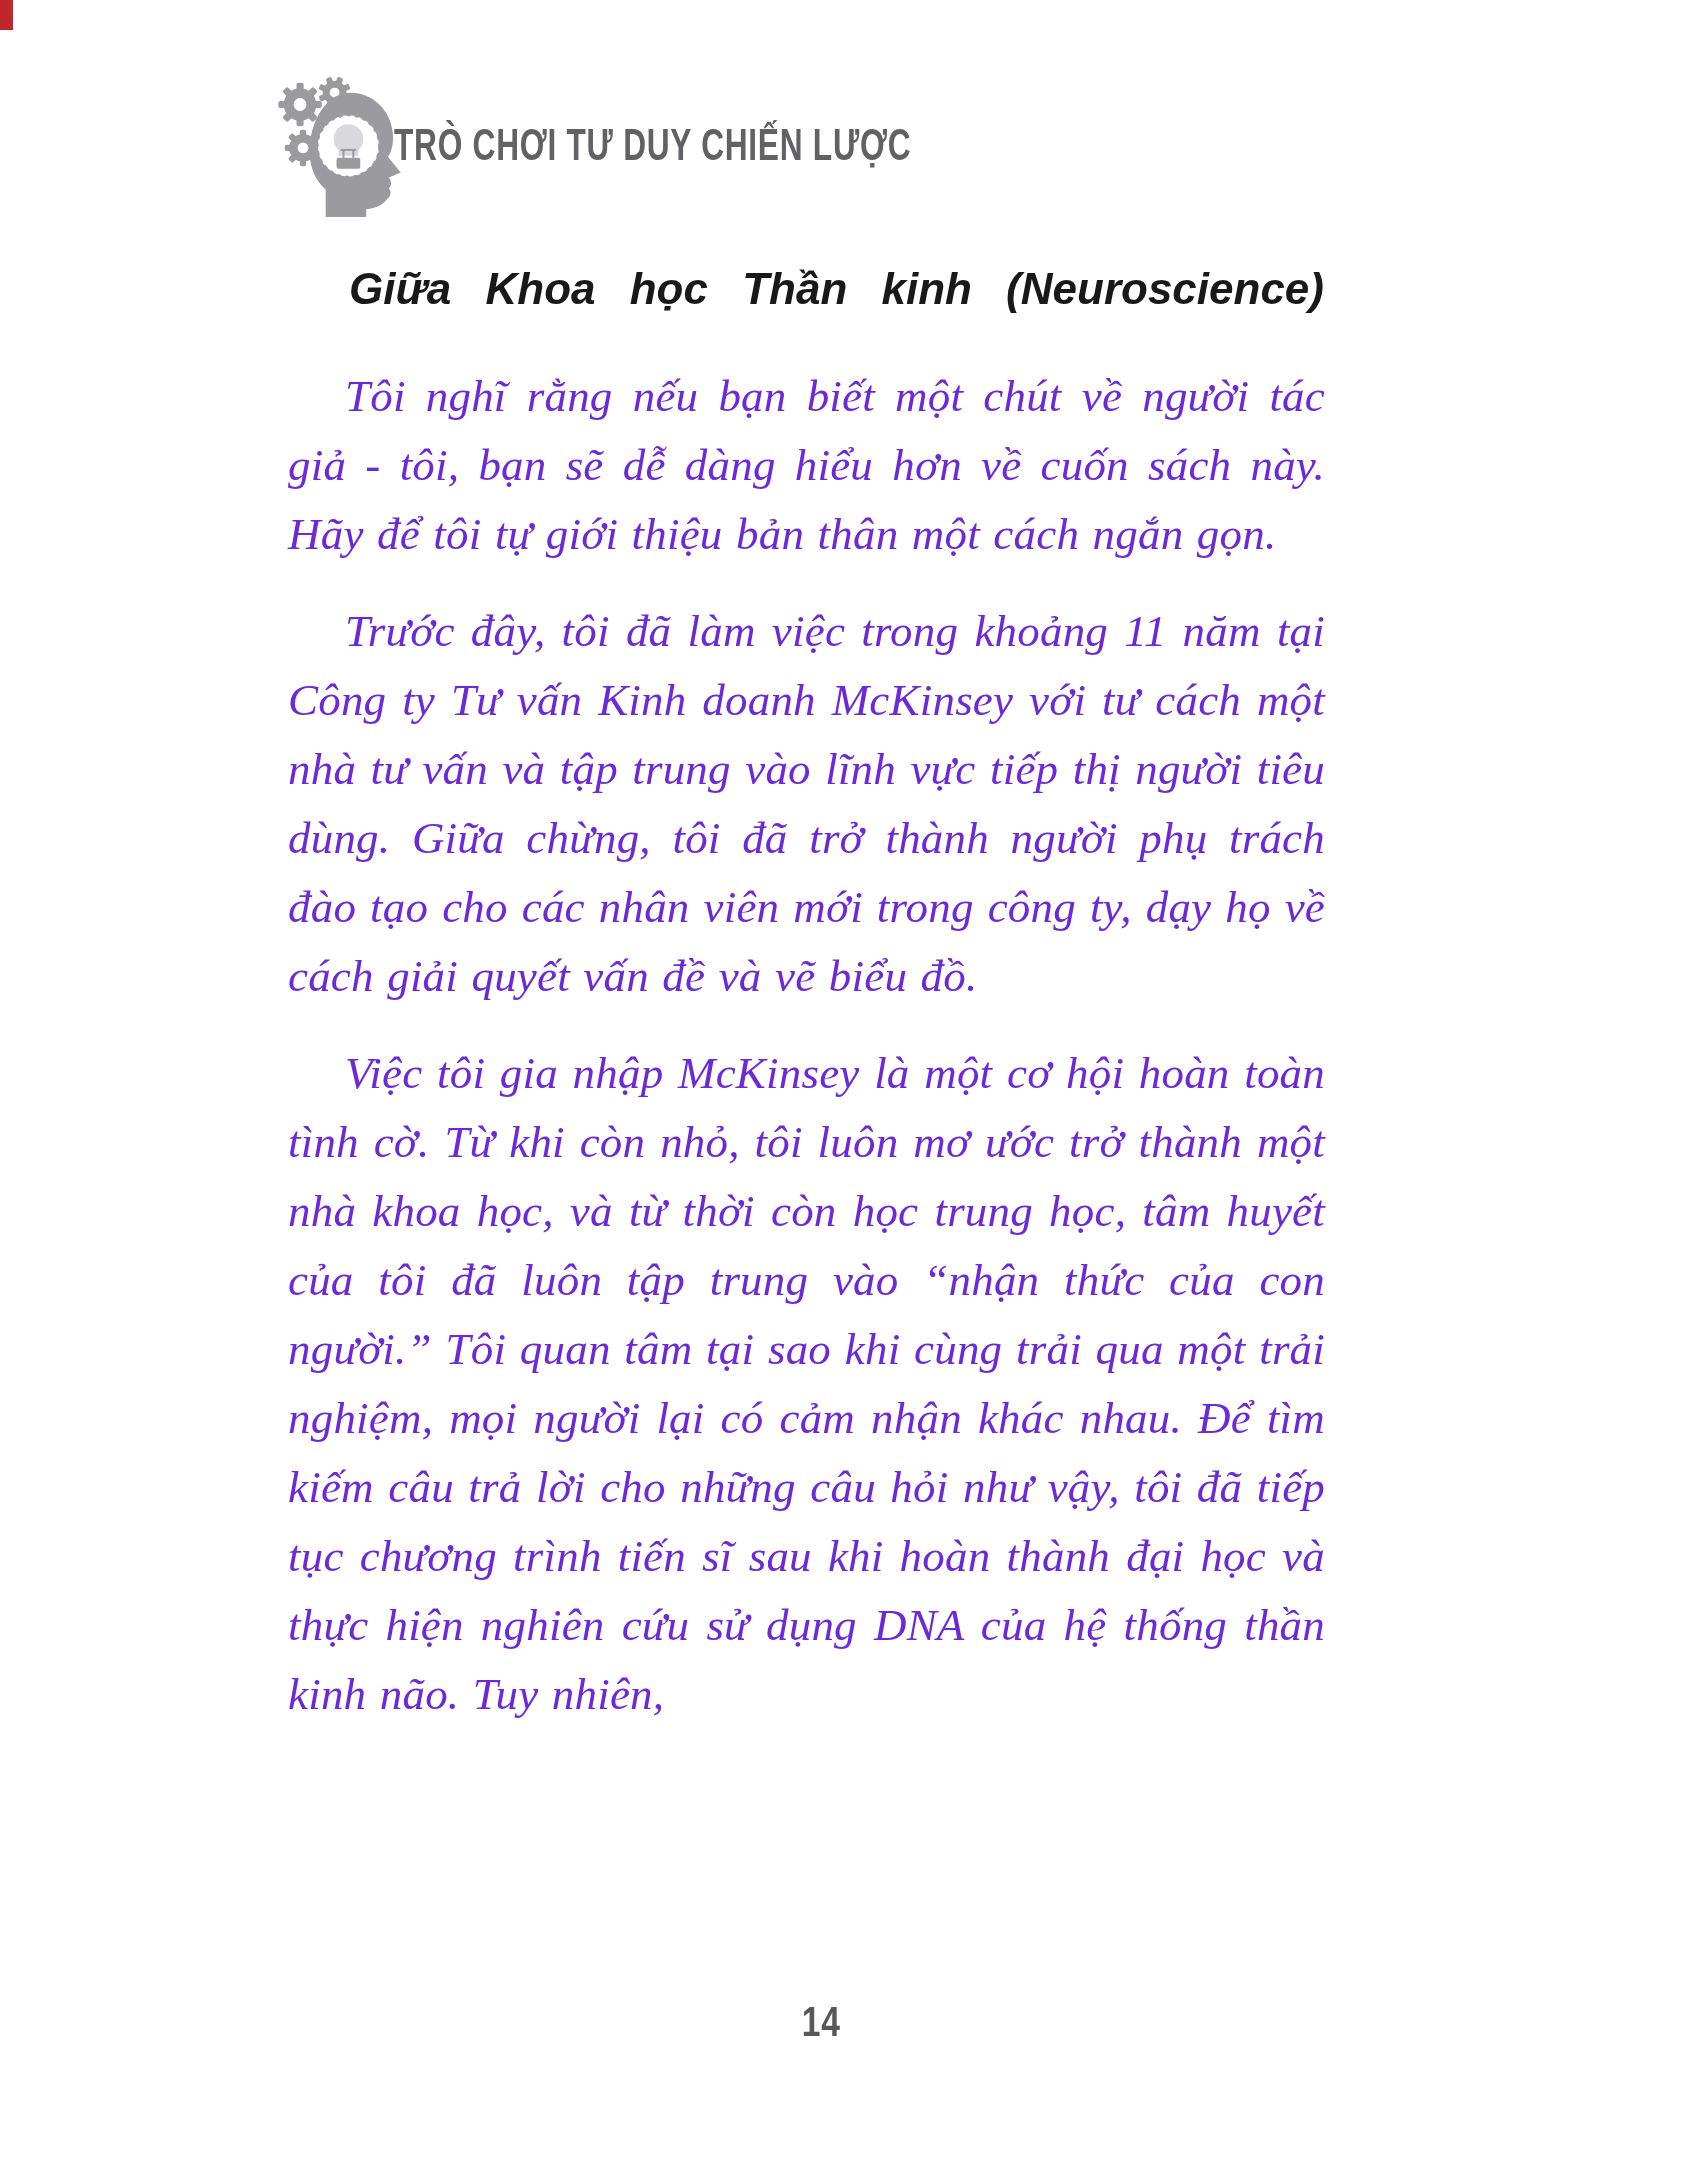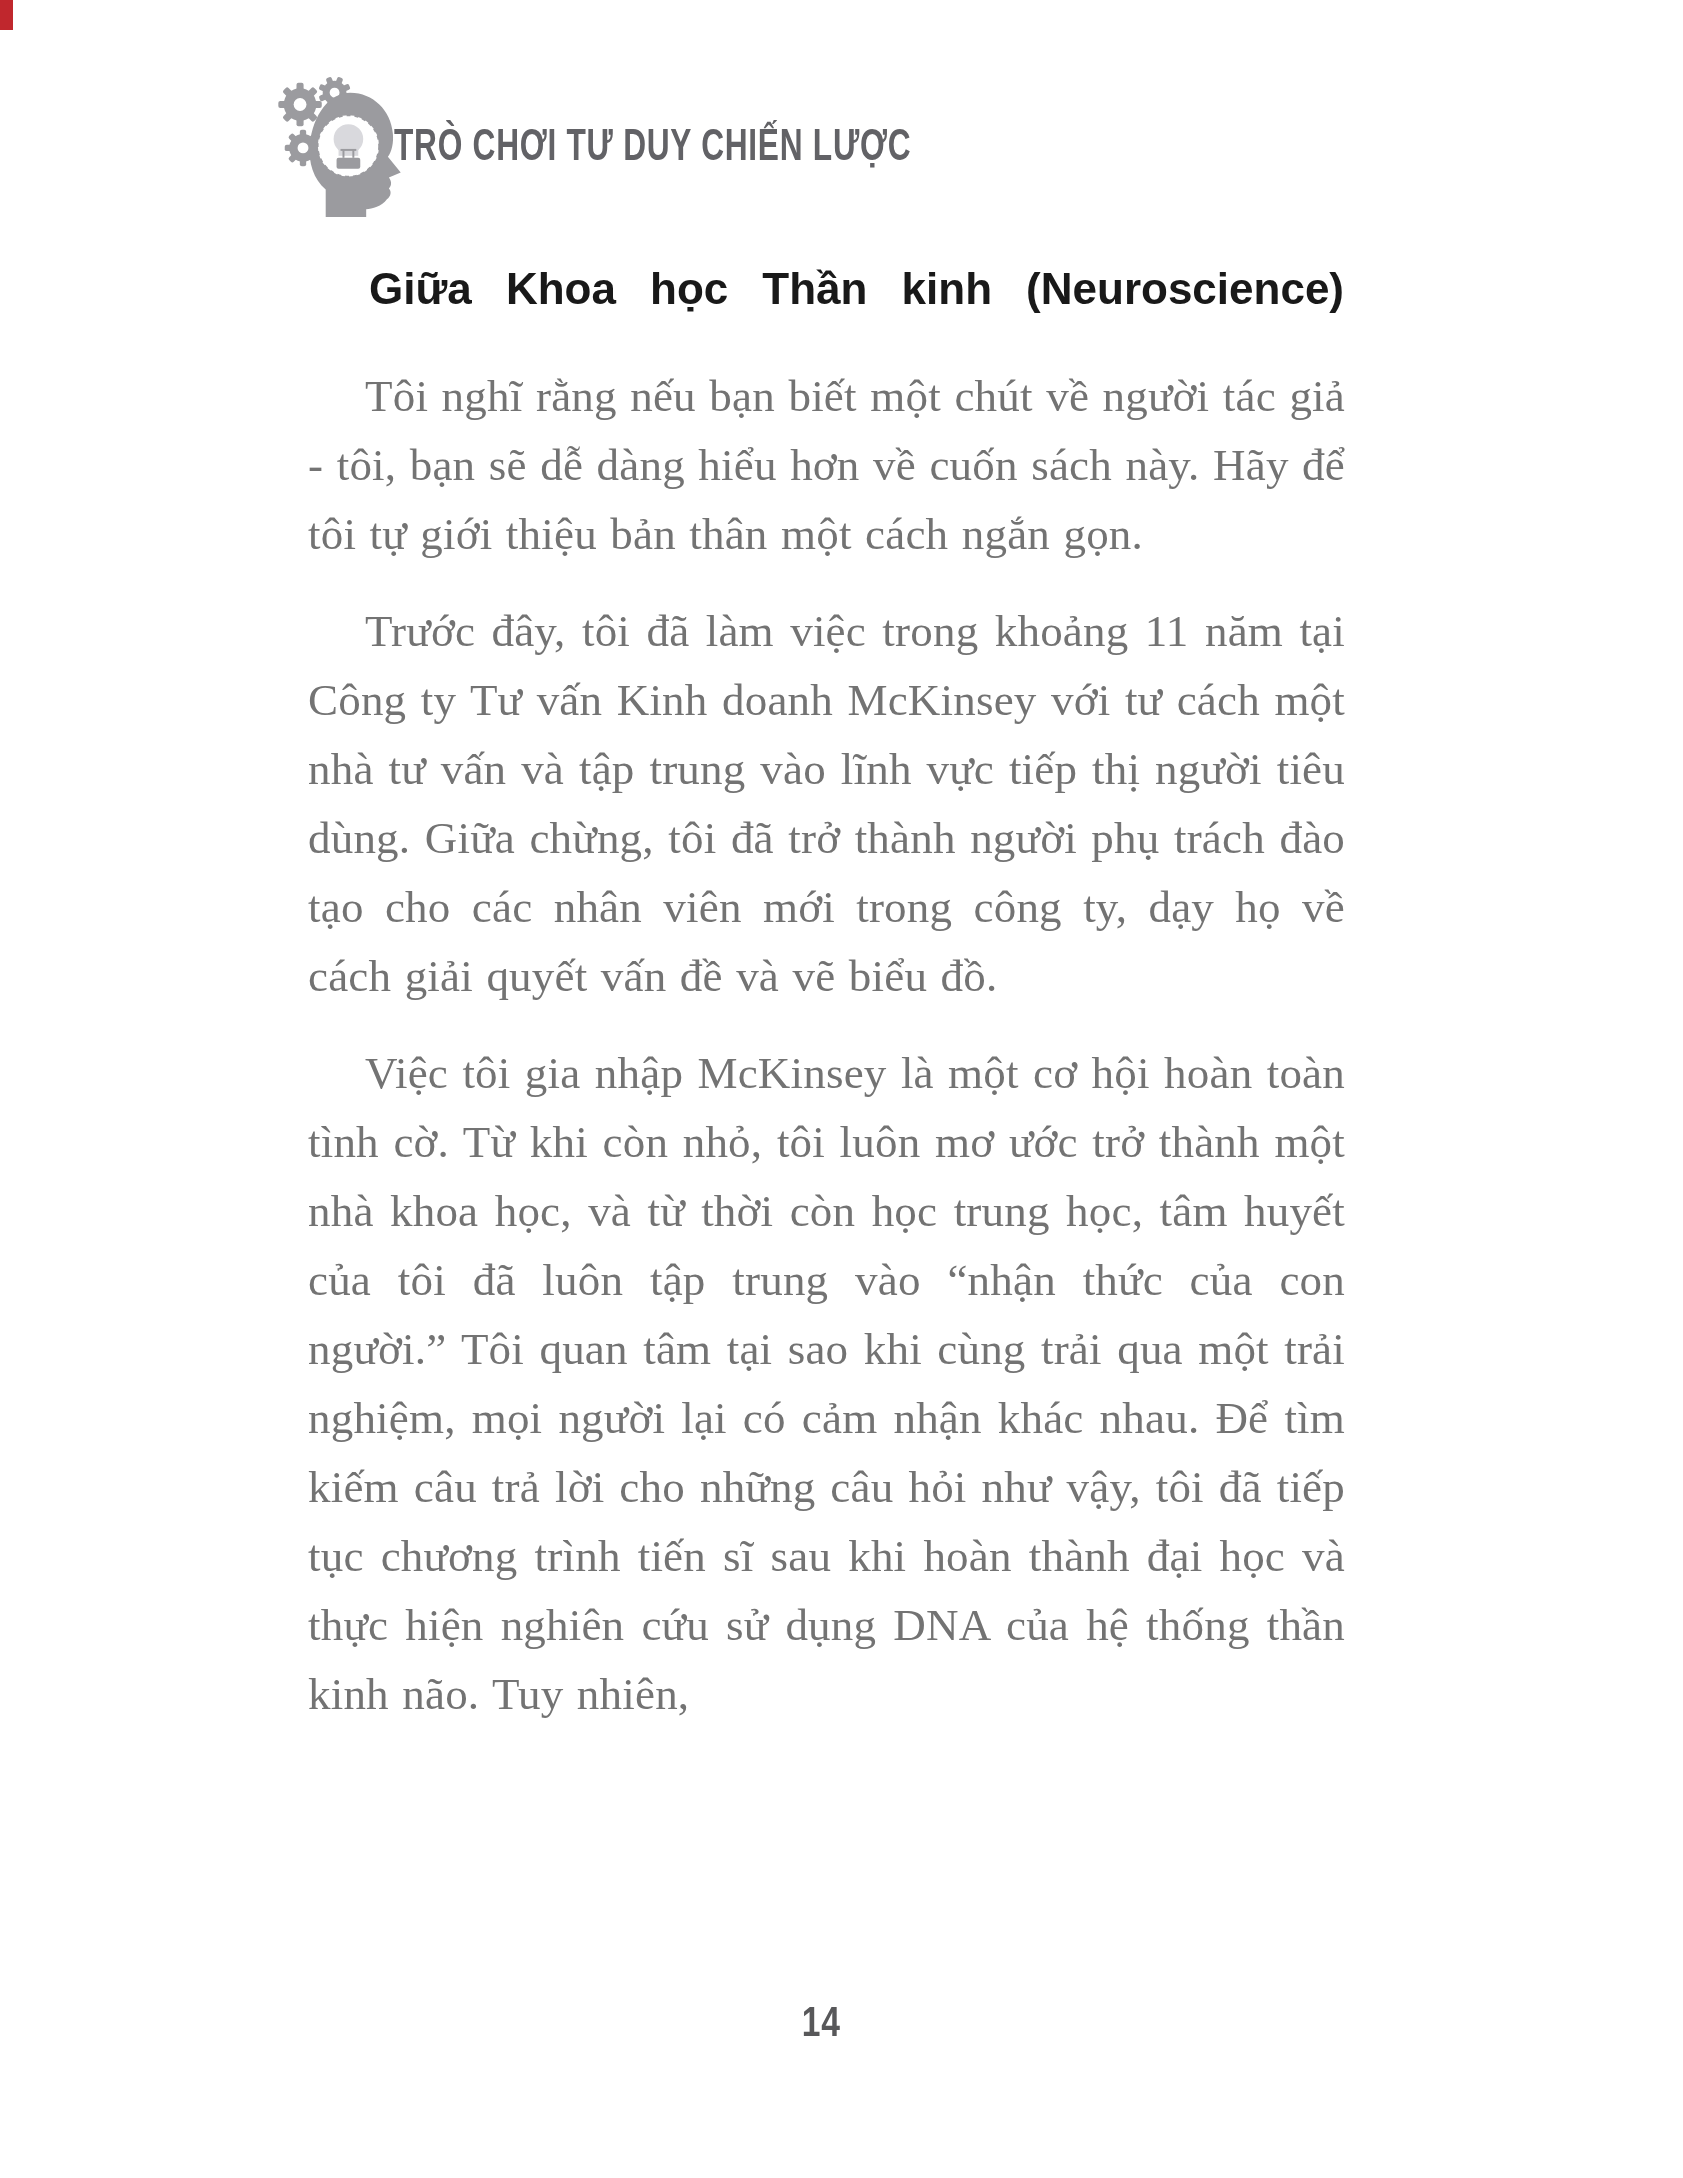--- a/index.html
+++ b/index.html
@@ -14,34 +14,34 @@
   
   .logo-wrap { position:absolute; left:277px; top:67px; width:129px; height:153px; }
   .brand-title {
     position:absolute; left:394px; top:123px;
     font-family:"Liberation Sans", sans-serif; font-weight:700;
     font-size:44px; line-height:1; color:#626266; letter-spacing:1px;
     transform:scaleX(0.72); transform-origin:left top; white-space:nowrap;
   }
   
   .content {
-    position:absolute; left:308px; top:253px; width:1037px; color:#1b1b1d;
+    position:absolute; left:288px; top:253px; width:1037px; color:#1b1b1d;font-style:italic;
   }
   .heading {
     margin:0 0 38px 61px; width:975px;
     font-family:"Liberation Sans", sans-serif; font-weight:700;
     font-size:44px; line-height:71px; color:#191919;
   }
   .heading .h-line { display:block; }
   .heading .h-justify { text-align:justify; text-align-last:justify; }
   .content p {
     margin:0 0 28px 0;
     font-size:45px; line-height:69px; text-align:justify;
     text-indent:57px; letter-spacing:0.2px; word-spacing:2px;
-    color:#737373;
+    color:#6d28d9;
   }
   
   .page-number {
     position:absolute; left:303px; top:1998px; width:1037px;
     text-align:center; font-family:"Liberation Sans", sans-serif;
     font-weight:700; font-size:42px; color:#58585a;
     letter-spacing:1px;
   }
   .page-number span { display:inline-block; transform:scaleX(0.8); }
 </style>

